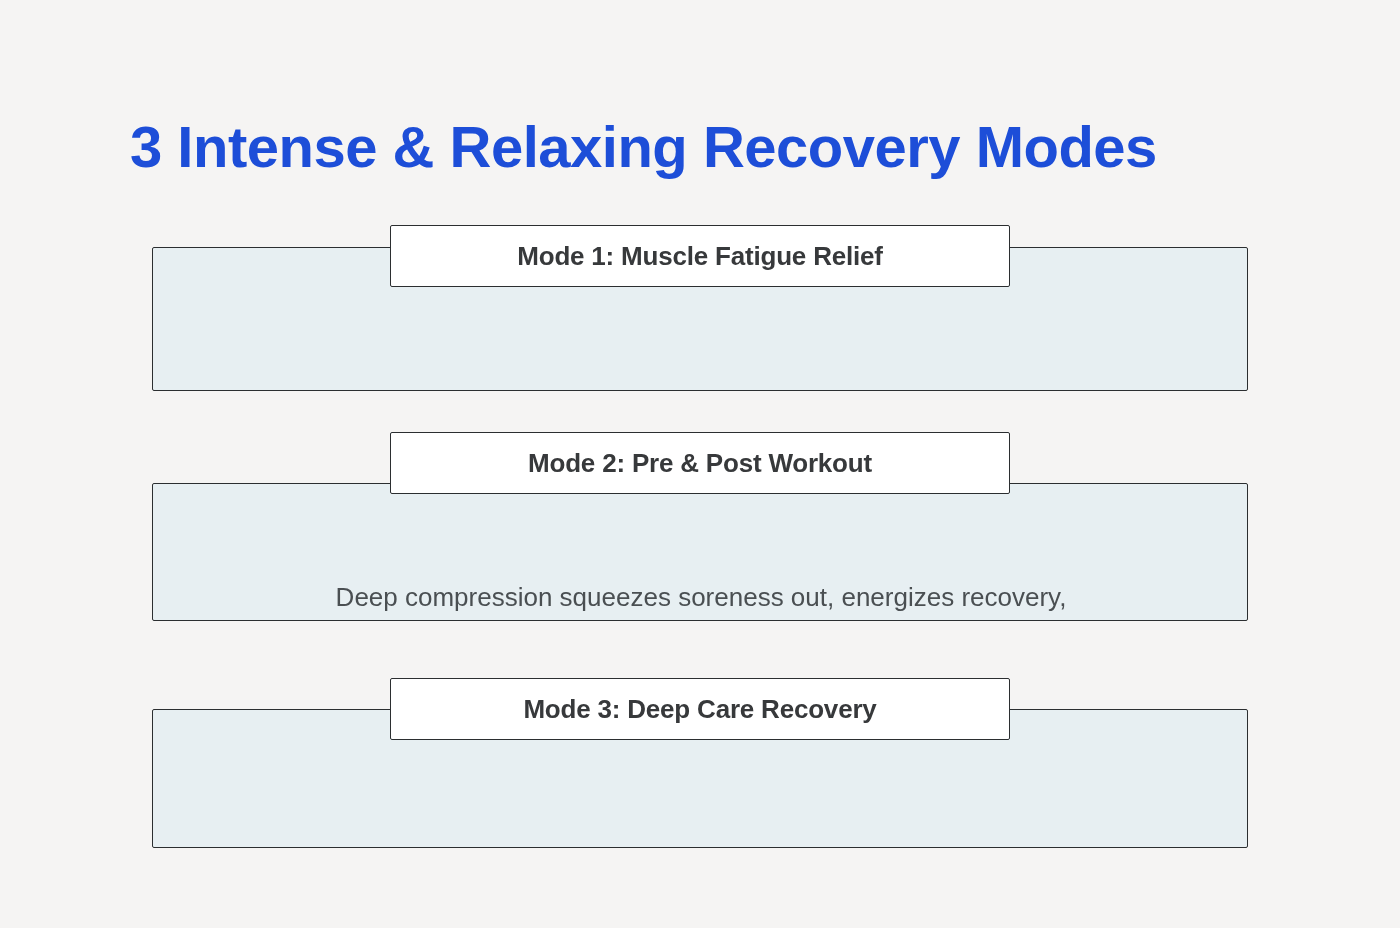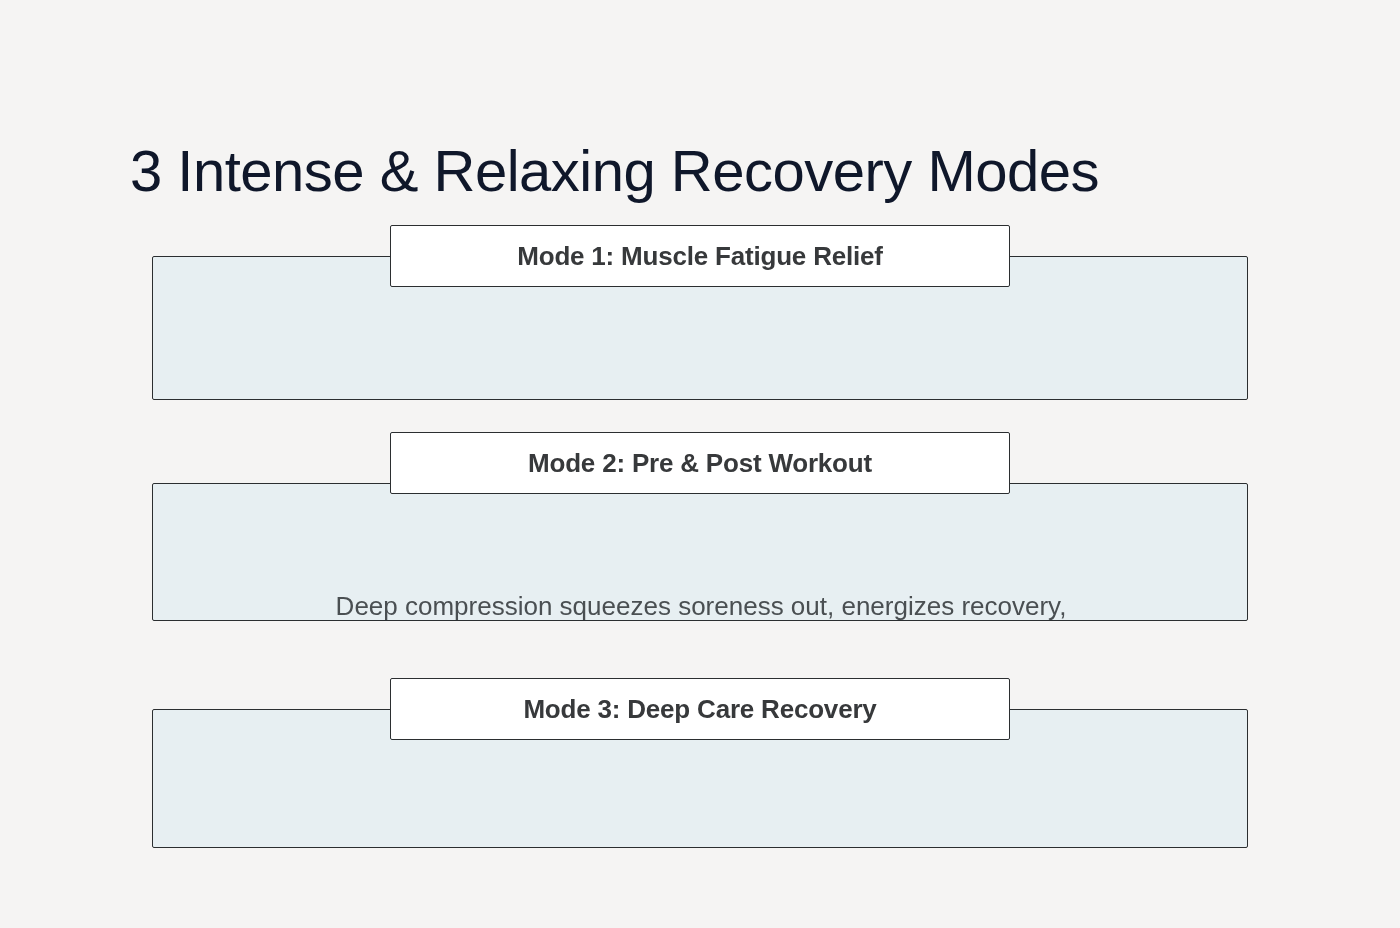--- a/index.html
+++ b/index.html
@@ -20,27 +20,27 @@
     position: relative;
     width: 1400px;
     height: 928px;
     box-sizing: border-box;
   }
 
   
   .page-title {
     position: absolute;
     left: 130px;
-    top: 96px;
+    top: 72px;
     width: 1140px;
     font-size: 58px;
     line-height: 72px;
-    font-weight: 400;
+    font-weight: 700;
     letter-spacing: -0.5px;
-    color: #0f172a;
+    color: #1d4ed8;
     white-space: nowrap;
   }
 
   
   .cards {
     position: absolute;
     left: 0;
     top: 0;
     width: 1400px;
     height: 928px;
@@ -98,21 +98,21 @@
     color: #4a4f52;
     z-index: 1;
   }
   .mode-card .card-text .line {
     display: block;
     white-space: nowrap;
   }
 
   
   #card-1 .card-badge { top: 225px; }
-  #card-1 .card-body  { top: 256px; height: 144px; }
+  #card-1 .card-body  { top: 247px; height: 144px; }
   #card-1 .card-text  { top: 305px; }
 
   
   #card-2 .card-badge { top: 432px; }
   #card-2 .card-body  { top: 483px; height: 138px; }
 
   
   #card-3 .card-badge { top: 678px; }
   #card-3 .card-body  { top: 709px; height: 139px; }
 </style>

